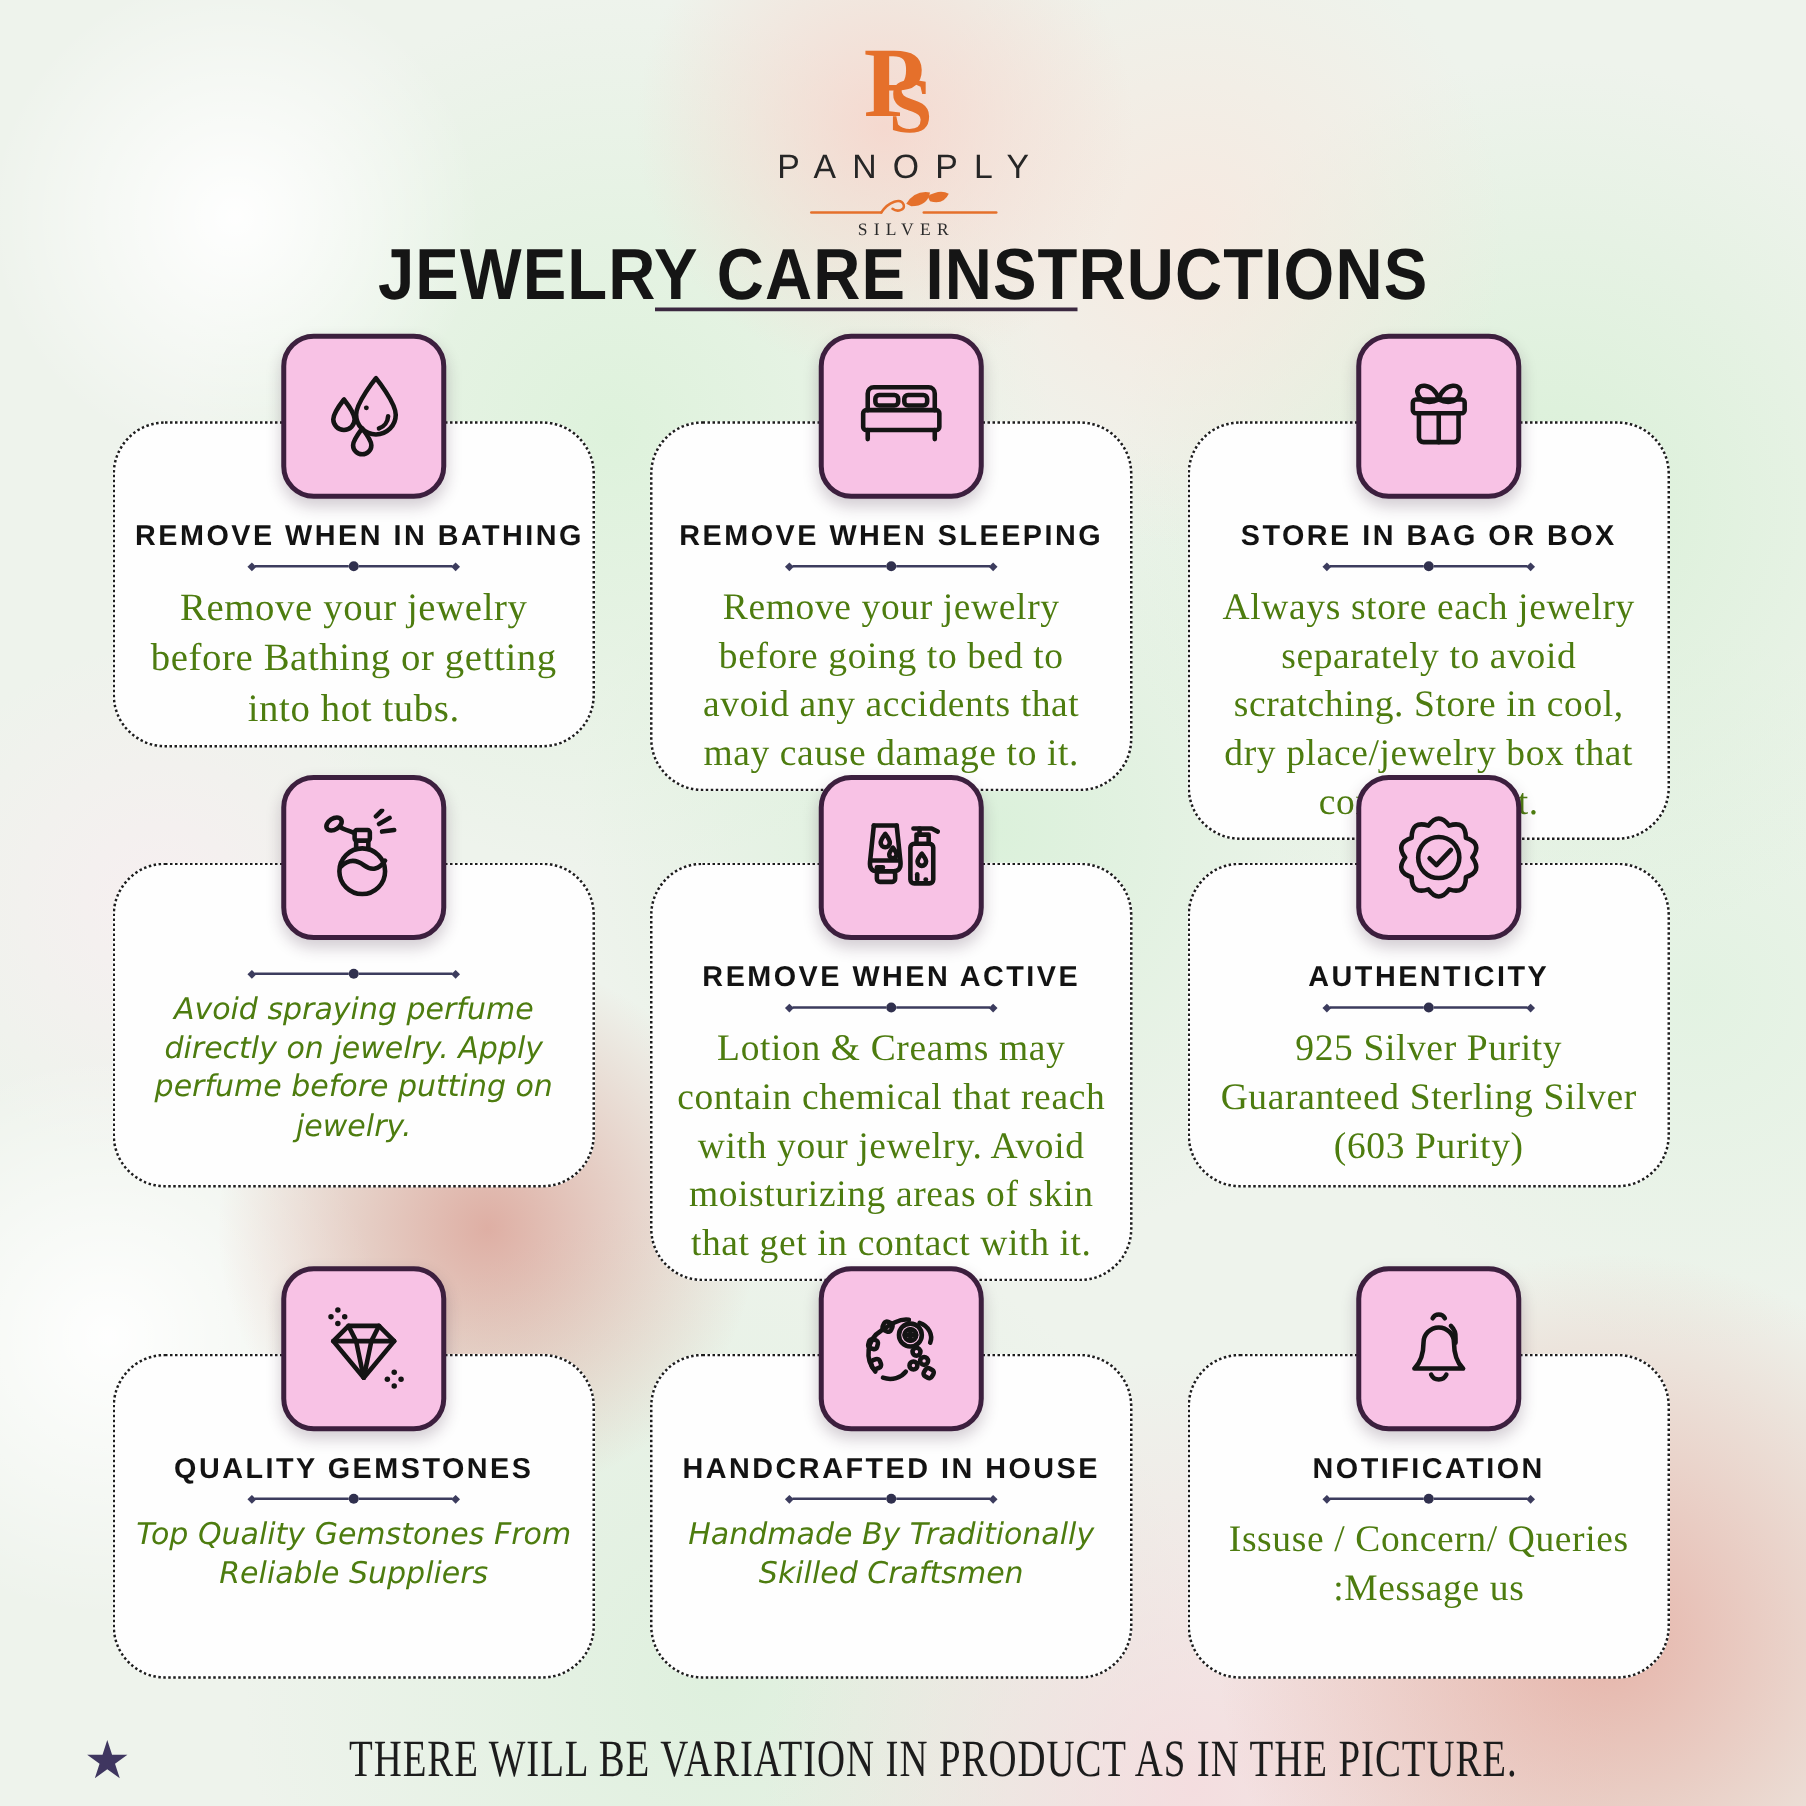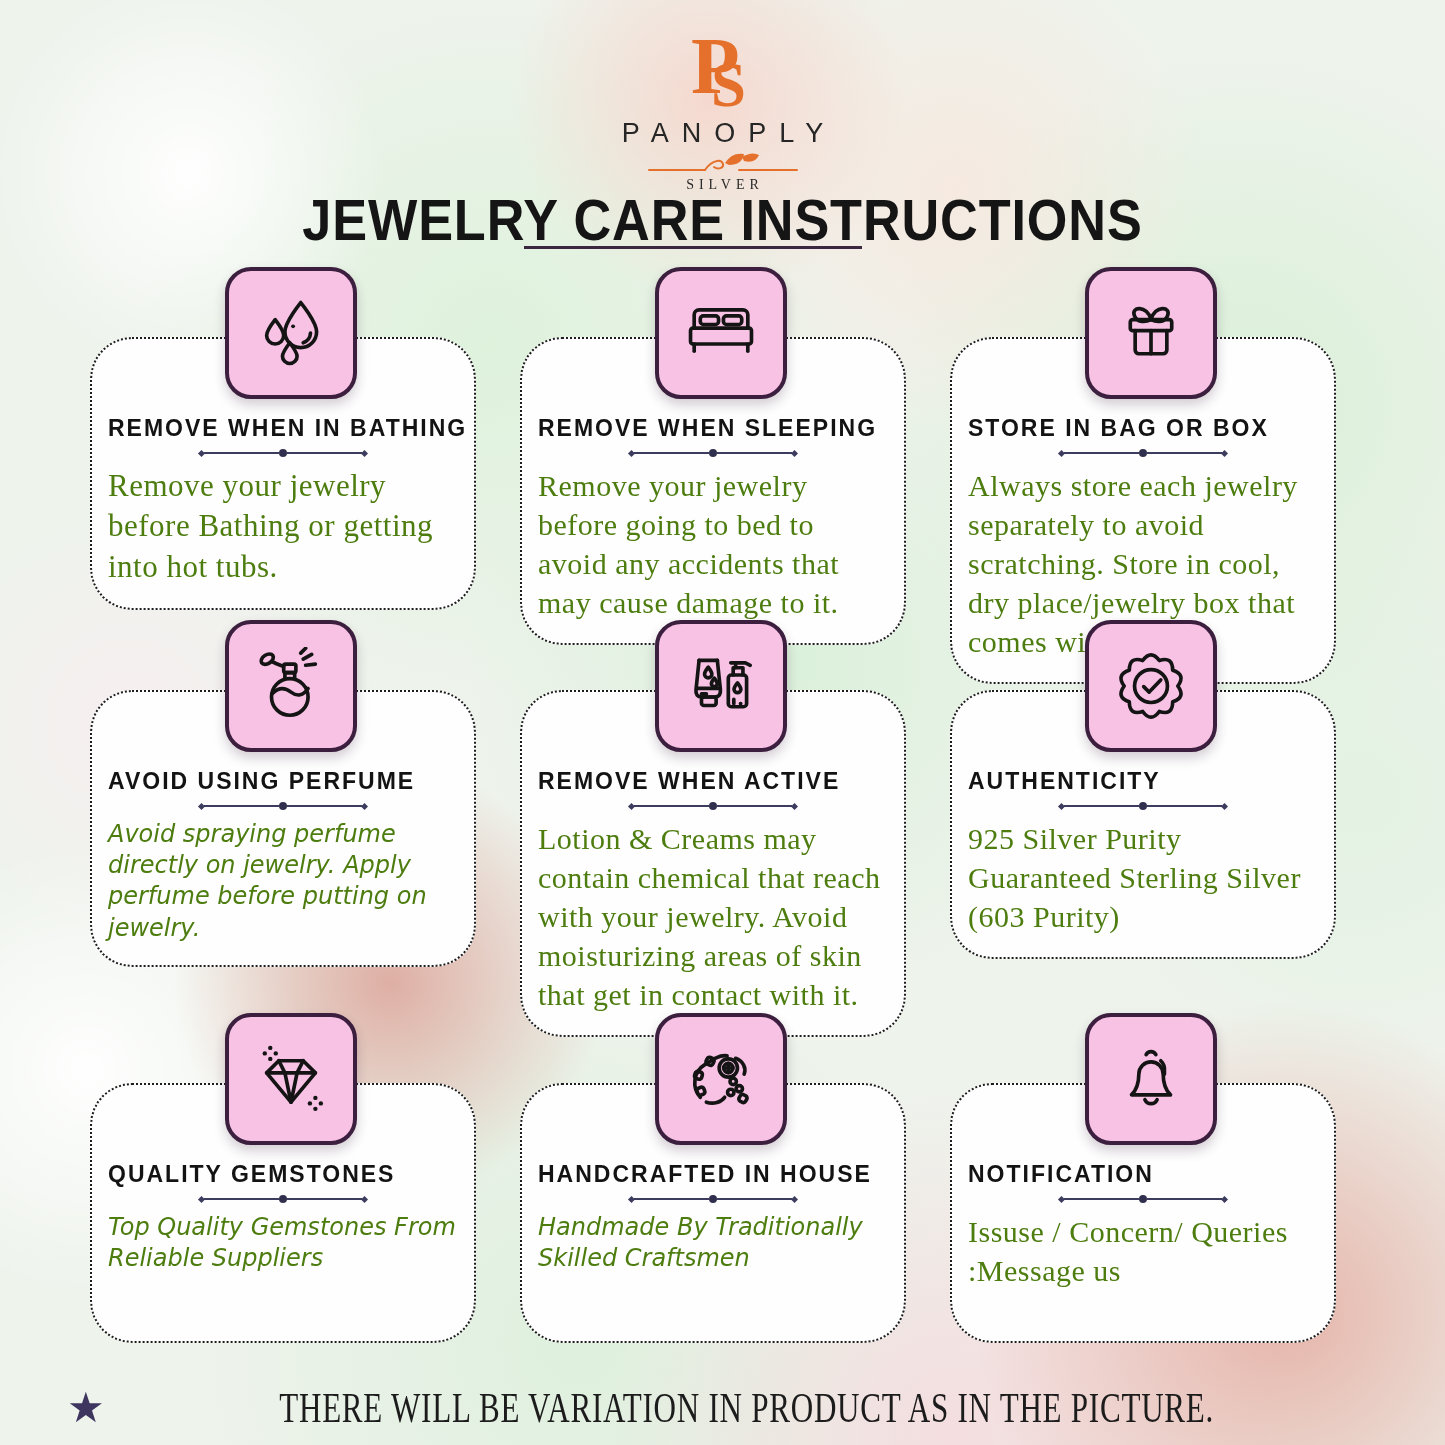--- a/index.html
+++ b/index.html
@@ -38,21 +38,21 @@
     grid-template-columns:402px 402px 402px;column-gap:28px;grid-template-rows:353px 393px 330px;}
   .cell{position:relative;}
   .tile{position:absolute;top:0;left:50%;transform:translateX(-50%);
     width:132px;height:132px;box-sizing:border-box;background:#f8c2e5;
     border:4px solid #3c1f3e;border-radius:26px;z-index:2;
     display:flex;align-items:center;justify-content:center;
     box-shadow:0 6px 12px rgba(60,30,60,.22);}
   .tile svg{width:78px;height:78px;}
   .card{position:absolute;top:70px;left:0;right:16px;min-height:260px;box-sizing:border-box;
     background:#fefefe;border:2px dotted #1d1d1d;border-radius:42px;
-    padding:76px 16px 21px;text-align:left;}
+    padding:76px 16px 9px;text-align:center;}
   .card h2{margin:0;font-size:23px;font-weight:bold;letter-spacing:2px;color:#131313;white-space:nowrap;}
   .hdiv{width:168px;display:flex;align-items:center;margin:7px auto 9px;}
   .d-line{flex:1;height:1.5px;background:#3c3c5e;}
   .d-end{width:5px;height:5px;background:#3c3c5e;transform:rotate(45deg);}
   .d-dot{width:8px;height:8px;border-radius:50%;background:#30304e;}
   .body{margin:0 auto;max-width:352px;color:#4d7c0f;white-space:pre-line;}
   .body.serif{font-family:"Liberation Serif",serif;font-size:30px;line-height:1.3;letter-spacing:.5px;}
   .body.big{font-size:31px;}
   .body.sans{font-family:"DejaVu Sans",sans-serif;font-size:24px;line-height:1.3;font-style:italic;}
   
@@ -182,21 +182,20 @@
           <rect x="26" y="14" width="10" height="7" rx="1.5"></rect>
           <path d="M26 16 C21 14 18 13 16.5 12"></path>
           <ellipse cx="12.5" cy="10" rx="5.5" ry="3.6" transform="rotate(-33 12.5 10)"></ellipse>
           <path d="M42 10 l7 -4"></path>
               <path d="M44 15 l8 -1"></path>
               <path d="M40 5 l4 -4"></path>
         </g>
           </svg>
       </div>
       <div class="card">
-        <h2>AVOID USING PERFUME</h2>
         <div class="hdiv">
             <span class="d-end"></span>
             <span class="d-line"></span>
             <span class="d-dot"></span>
             <span class="d-line"></span>
             <span class="d-end"></span>
           </div>
         <p class="body sans">Avoid spraying perfume directly on jewelry. Apply perfume before putting on jewelry.</p>
       </div>
     </div>

